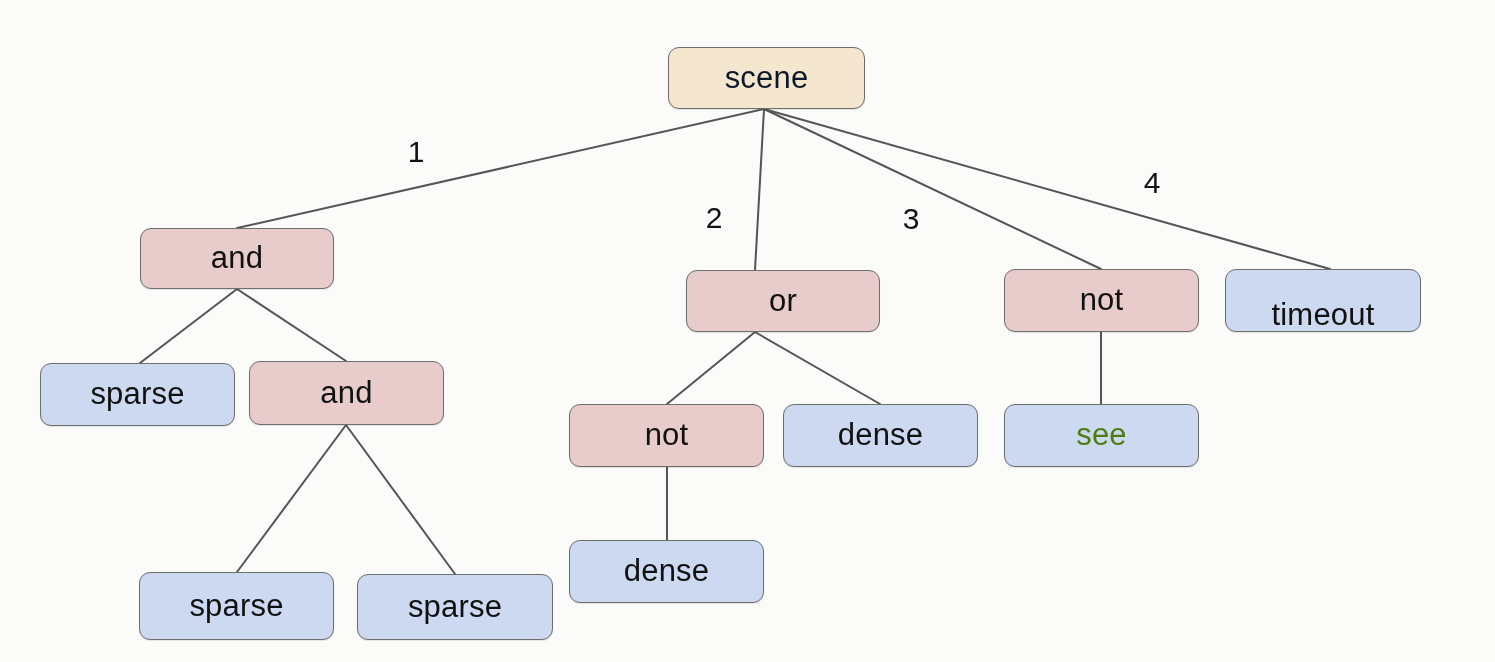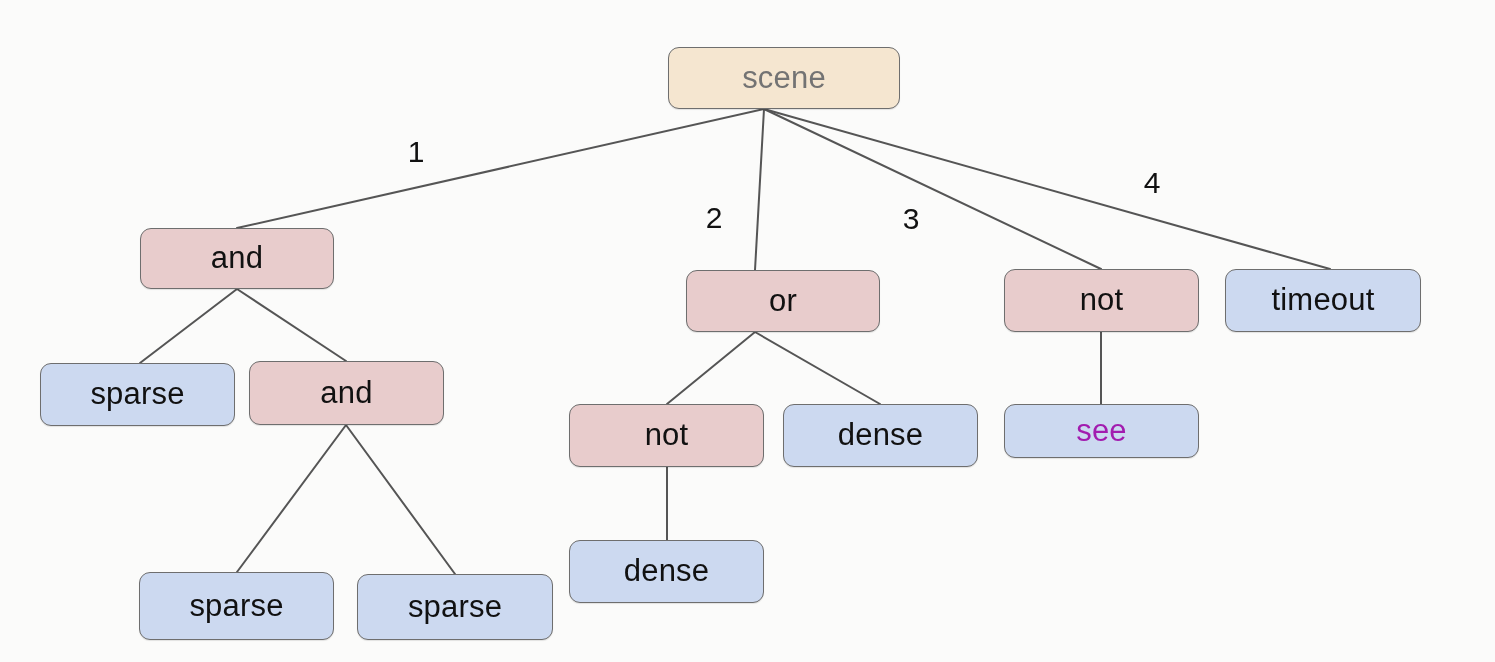--- a/index.html
+++ b/index.html
@@ -68,21 +68,21 @@
       <line x1="237" y1="289" x2="346" y2="361" stroke="#555555" stroke-width="2" stroke-linecap="round"></line>
       <line x1="346" y1="425" x2="237" y2="572" stroke="#555555" stroke-width="2" stroke-linecap="round"></line>
       <line x1="346" y1="425" x2="455" y2="574" stroke="#555555" stroke-width="2" stroke-linecap="round"></line>
       <line x1="755" y1="332" x2="667" y2="404" stroke="#555555" stroke-width="2" stroke-linecap="round"></line>
       <line x1="755" y1="332" x2="880" y2="404" stroke="#555555" stroke-width="2" stroke-linecap="round"></line>
       <line x1="667" y1="467" x2="667" y2="540" stroke="#555555" stroke-width="2" stroke-linecap="round"></line>
       <line x1="1101" y1="332" x2="1101" y2="404" stroke="#555555" stroke-width="2" stroke-linecap="round"></line>
     </svg>
 
   <div id="node-layer">
-      <div class="node" style="left: 668px; top: 47px; width: 232px; height: 62px; background: rgb(245, 230, 208); border-color: rgb(110, 110, 110); color: #737373;">
+      <div class="node" style="left: 668px; top: 47px; width: 197px; height: 62px; background: rgb(245, 230, 208); border-color: rgb(110, 110, 110); color: #0f172a;">
         <span class="node-label">scene</span>
       </div>
       <div class="node" style="left: 140px; top: 228px; width: 194px; height: 61px; background: rgb(232, 204, 204); border-color: rgb(110, 110, 110); color: rgb(17, 17, 17);">
         <span class="node-label">and</span>
       </div>
       <div class="node" style="left: 40px; top: 363px; width: 195px; height: 63px; background: rgb(204, 217, 240); border-color: rgb(110, 110, 110); color: rgb(17, 17, 17);">
         <span class="node-label">sparse</span>
       </div>
       <div class="node" style="left: 249px; top: 361px; width: 195px; height: 64px; background: rgb(232, 204, 204); border-color: rgb(110, 110, 110); color: rgb(17, 17, 17);">
         <span class="node-label">and</span>
@@ -101,24 +101,24 @@
       </div>
       <div class="node" style="left: 783px; top: 404px; width: 195px; height: 63px; background: rgb(204, 217, 240); border-color: rgb(110, 110, 110); color: rgb(17, 17, 17);">
         <span class="node-label">dense</span>
       </div>
       <div class="node" style="left: 569px; top: 540px; width: 195px; height: 63px; background: rgb(204, 217, 240); border-color: rgb(110, 110, 110); color: rgb(17, 17, 17);">
         <span class="node-label">dense</span>
       </div>
       <div class="node" style="left: 1004px; top: 269px; width: 195px; height: 63px; background: rgb(232, 204, 204); border-color: rgb(110, 110, 110); color: rgb(17, 17, 17);">
         <span class="node-label">not</span>
       </div>
-      <div class="node" style="left: 1004px; top: 404px; width: 195px; height: 54px; background: rgb(204, 217, 240); border-color: rgb(110, 110, 110); color: #a21caf;">
+      <div class="node" style="left: 1004px; top: 404px; width: 195px; height: 63px; background: rgb(204, 217, 240); border-color: rgb(110, 110, 110); color: #4d7c0f;">
         <span class="node-label">see</span>
       </div>
-      <div class="node" style="left: 1225px; top: 269px; width: 196px; height: 63px; background: rgb(204, 217, 240); border-color: rgb(110, 110, 110); color: rgb(17, 17, 17);">
+      <div class="node" style="left: 1225px; top: 269px; width: 196px; height: 63px; background: rgb(204, 217, 240); border-color: rgb(110, 110, 110); color: rgb(17, 17, 17); align-items: flex-end;">
         <span class="node-label">timeout</span>
       </div>
     </div>
   <div id="label-layer">
       <div class="edge-label" style="left: 416px; top: 152px; color: rgb(17, 17, 17);">1</div>
       <div class="edge-label" style="left: 714px; top: 218px; color: rgb(17, 17, 17);">2</div>
       <div class="edge-label" style="left: 911px; top: 219px; color: rgb(17, 17, 17);">3</div>
       <div class="edge-label" style="left: 1152px; top: 183px; color: rgb(17, 17, 17);">4</div>
     </div>
 

